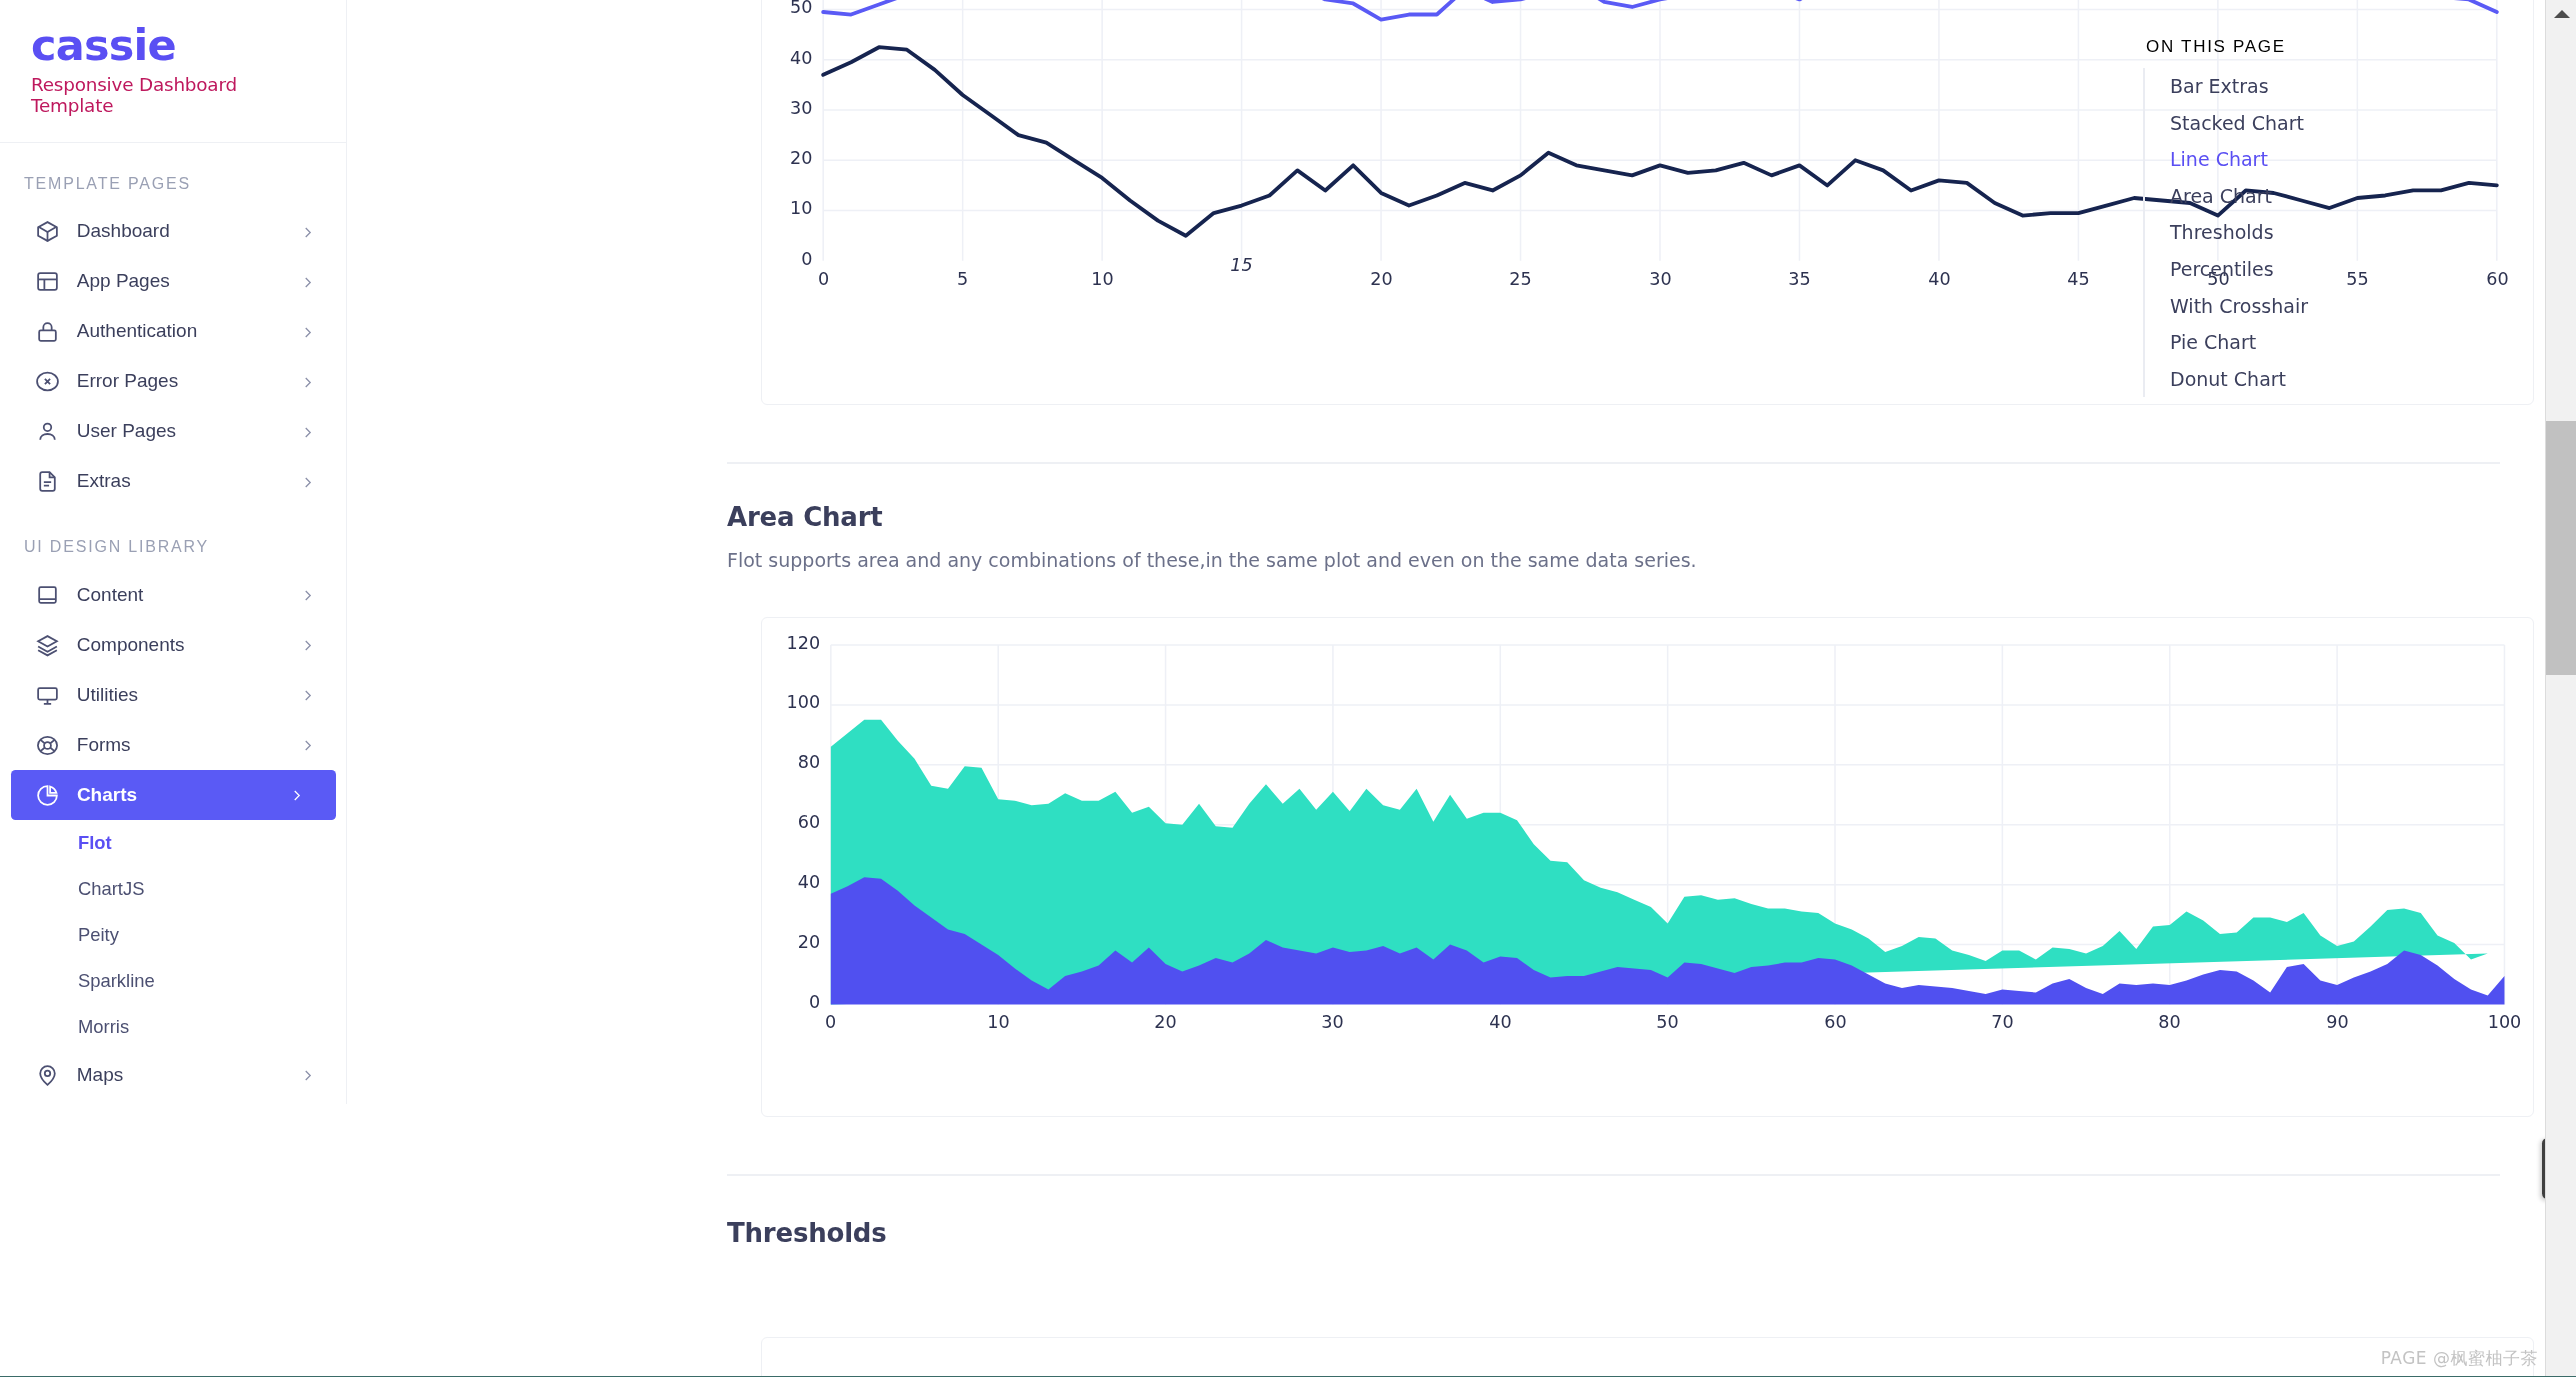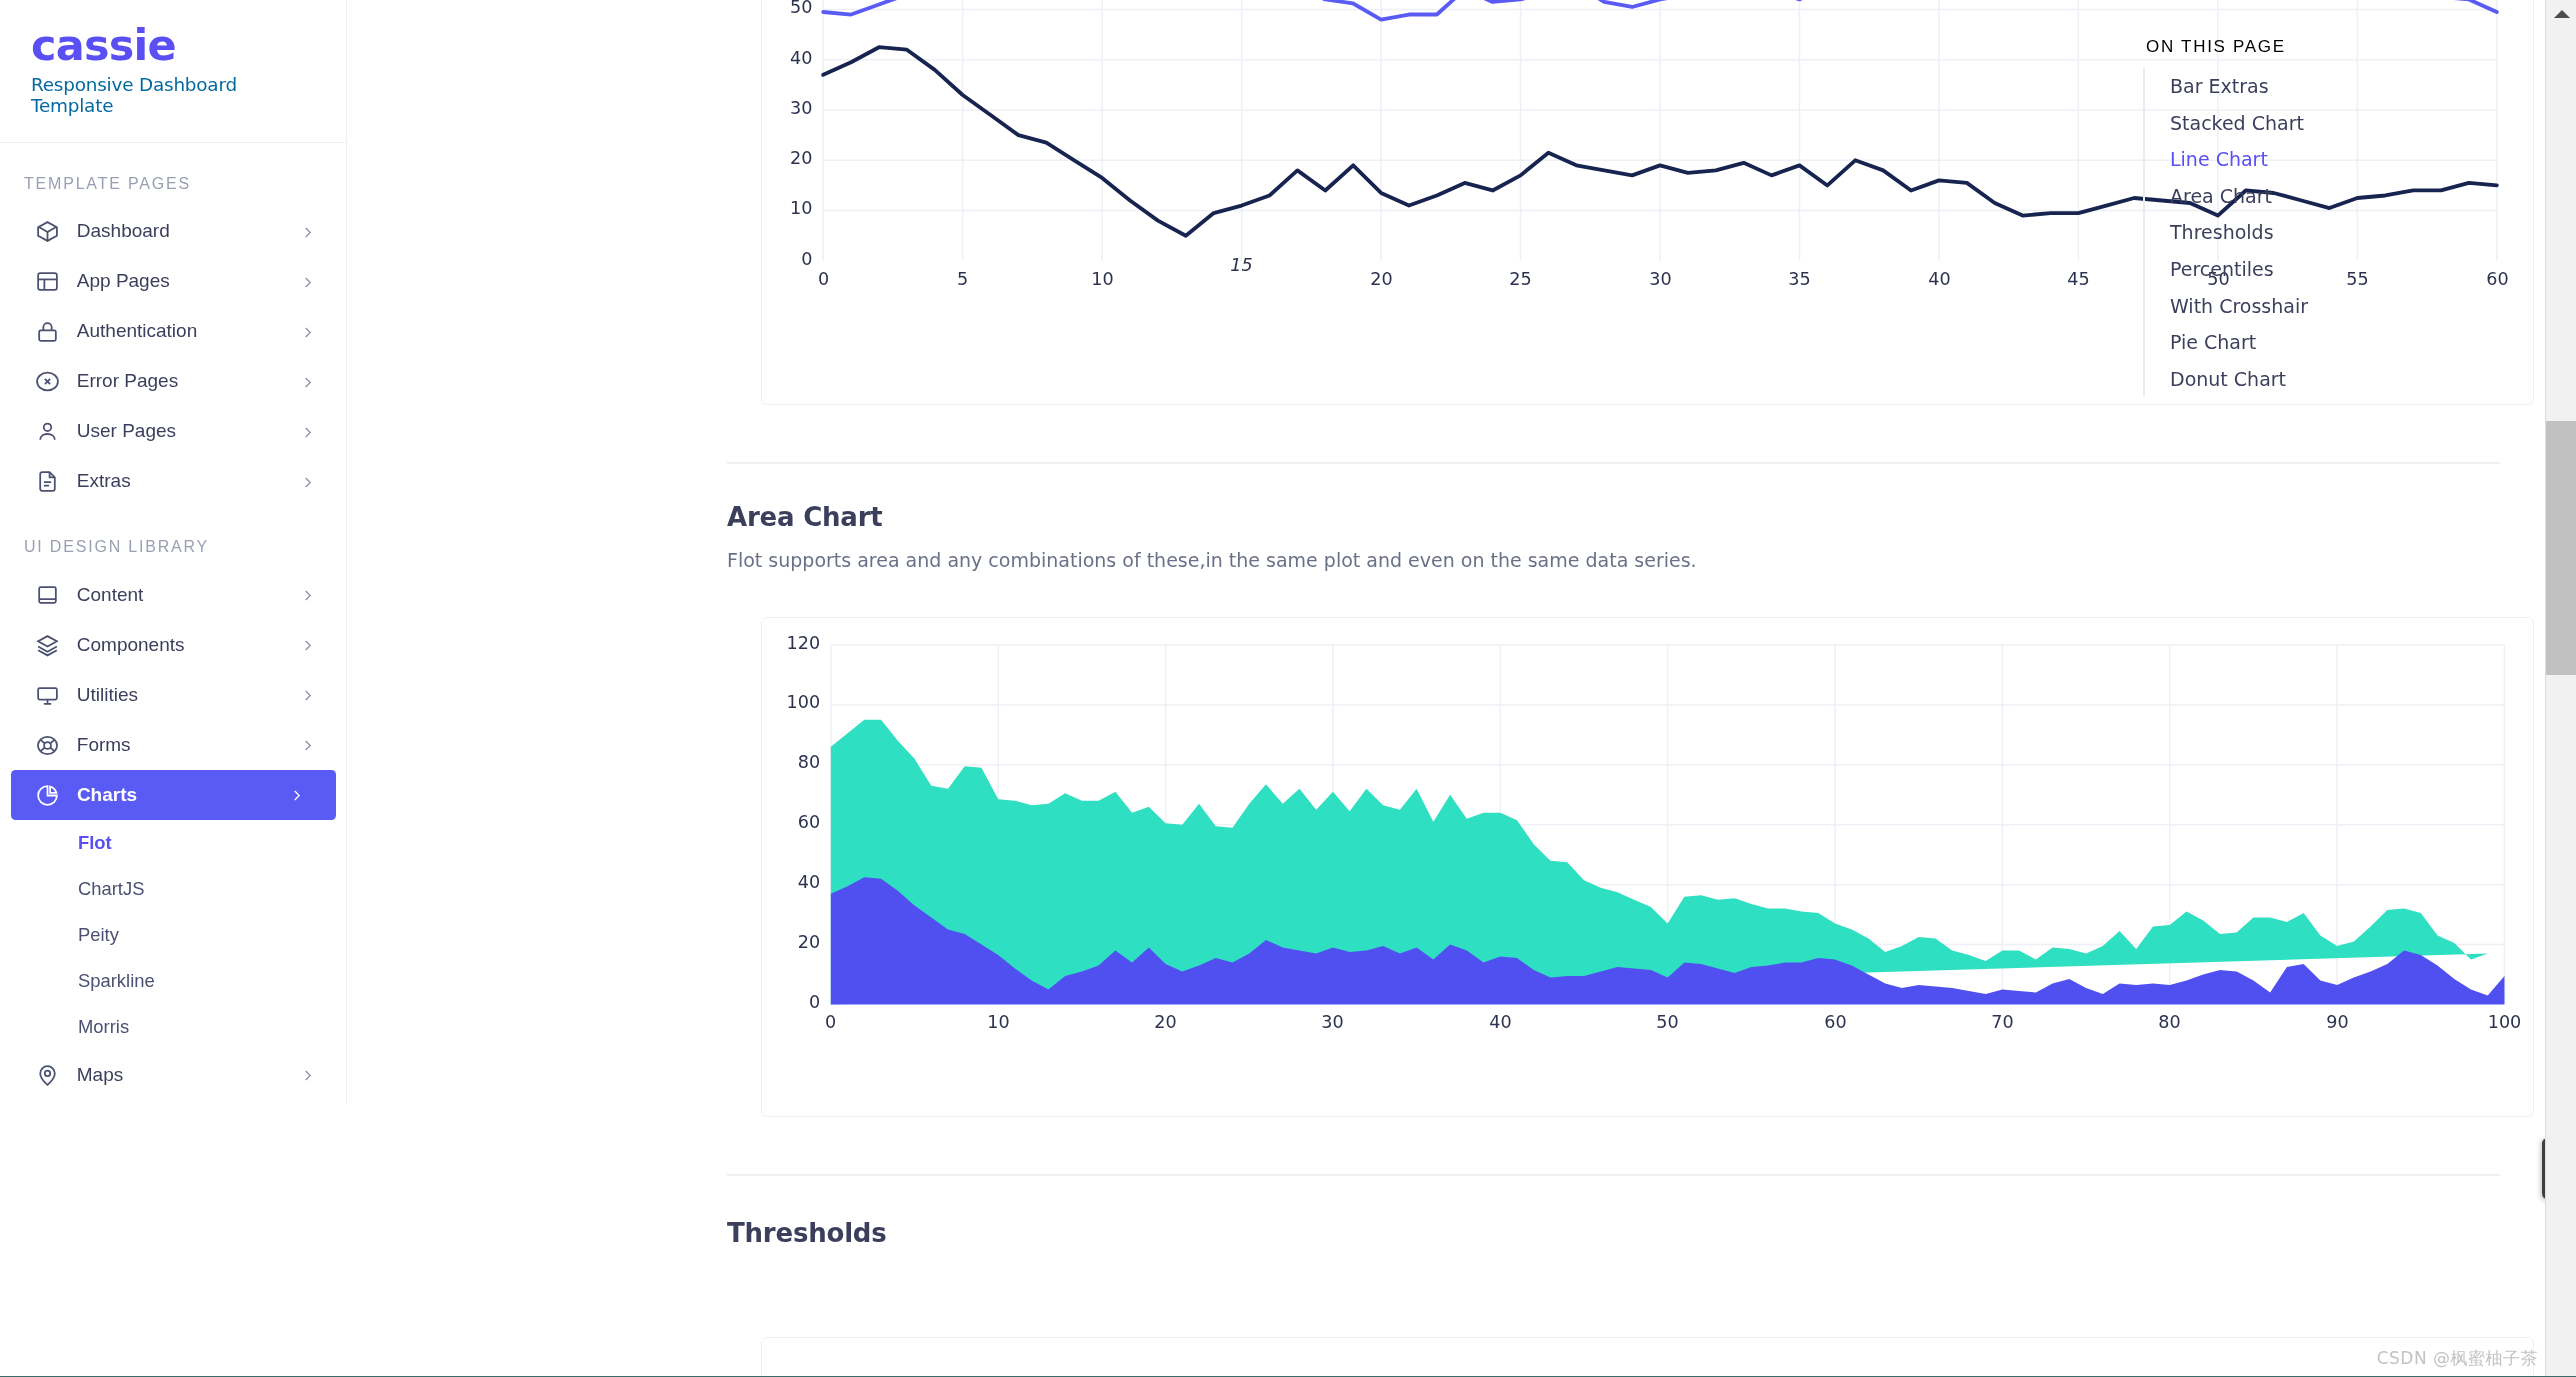--- a/index.html
+++ b/index.html
@@ -22,21 +22,21 @@
     overflow: hidden;
   }
   .brand { padding: 23px 31px 26px 31px; border-bottom: 1.5px solid #eef0f4; }
   .brand-name {
     font-family: "DejaVu Sans", sans-serif;
     font-size: 43px; font-weight: 700; letter-spacing: -0.8px;
     color: #5a4ff3; line-height: 1.05;
   }
   .brand-sub {
     margin-top: 5.4px;
-    font-size: 18.4px; color: #0369a1; font-weight: 400;
+    font-size: 18.4px; color: #be185d; font-weight: 400;
     font-family: "DejaVu Sans", sans-serif;
     letter-spacing: -0.2px;
   }
   .nav-section-title {
     font-size: 16px; letter-spacing: 1.8px; color: #9aa0b4;
     font-weight: 400; padding: 0 24px; margin-top: 32px; margin-bottom: 13.8px;
     text-transform: uppercase;
   }
   .nav-list { list-style: none; }
   .nav-item {
@@ -477,21 +477,21 @@
 
     <div class="usb-tab">
       <svg viewBox="0 0 24 32">
         <rect x="5" y="2" width="14" height="7" rx="1" fill="none" stroke="#f5a623" stroke-width="2"></rect>
         <rect x="8" y="4.6" width="3" height="1.8" fill="#f5a623"></rect>
         <rect x="12.5" y="4.6" width="3" height="1.8" fill="#f5a623"></rect>
         <path d="M4 9h16v13a8 8 0 0 1-16 0z" fill="none" stroke="#f5a623" stroke-width="2"></path>
       </svg>
     </div>
 
-    <div class="watermark">CSDN @枫蜜柚子茶</div>
+    <div class="watermark">PAGE @枫蜜柚子茶</div>
 
     <div class="scrollbar">
       <div class="sb-arrow">
           <div class="tri"></div>
         </div>
       <div class="sb-thumb"></div>
     </div>
   </main>
 
   <div class="bottom-rule"></div>

